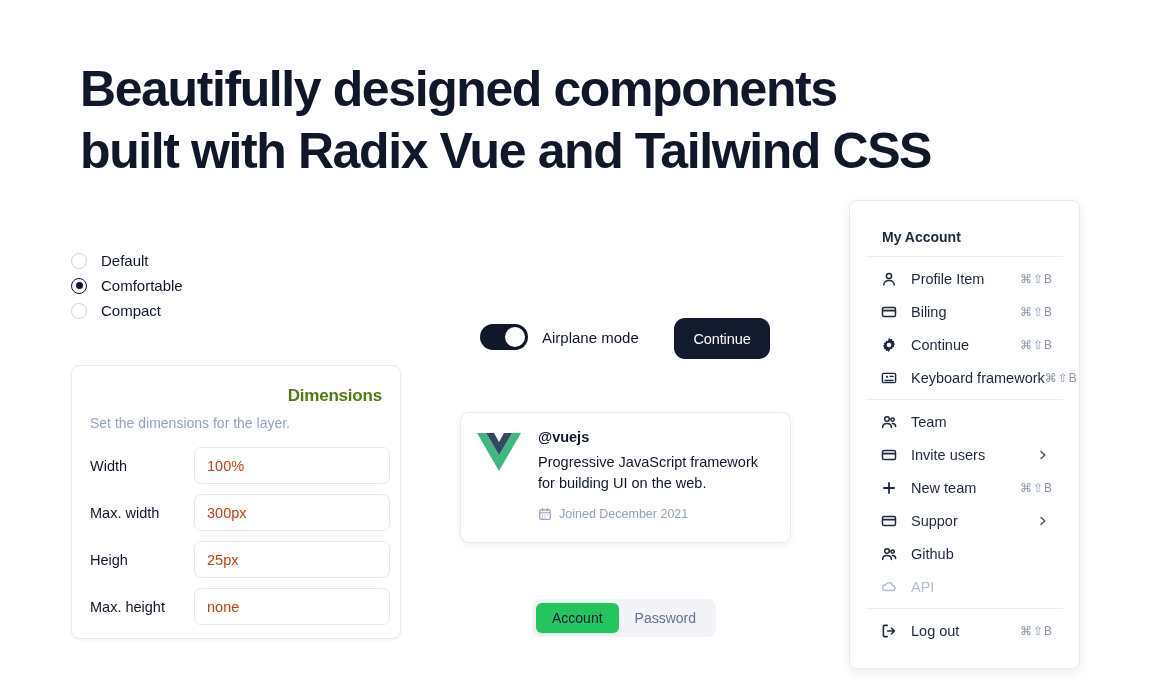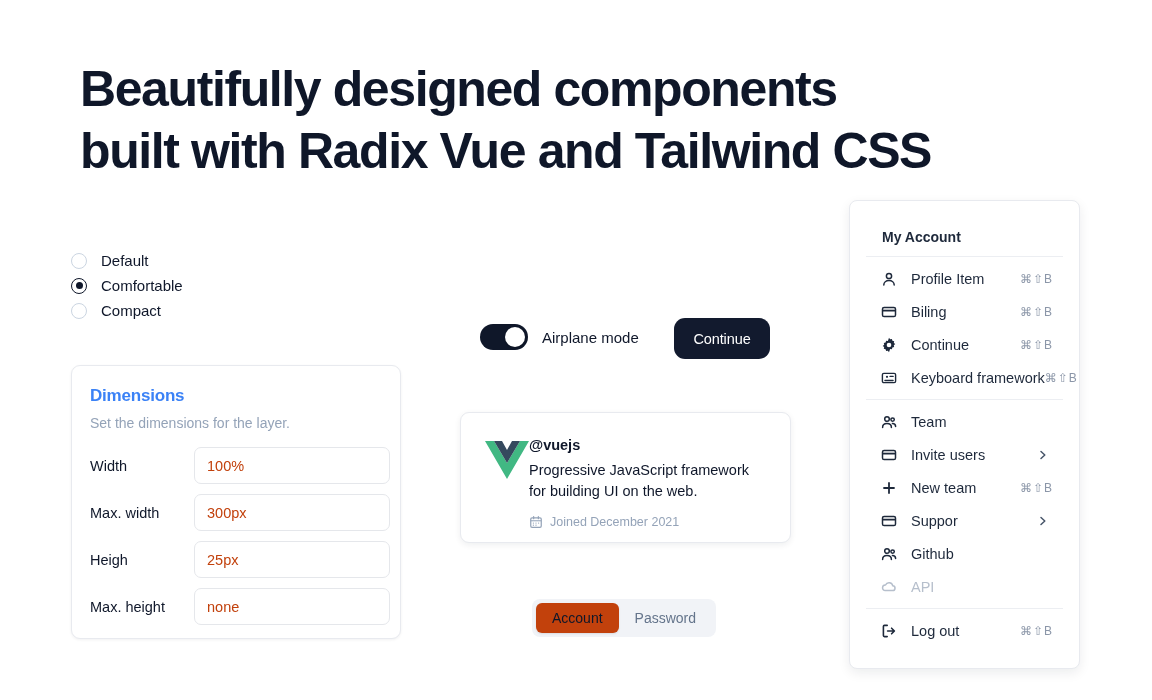--- a/index.html
+++ b/index.html
@@ -58,21 +58,21 @@
   .dim-card {
     position: absolute;
     left: 71px; top: 365px;
     width: 330px; height: 274px;
     background: #fff;
     border: 1px solid #e8eaef;
     border-radius: 9px;
     box-shadow: 0 1px 3px rgba(15,23,42,0.06);
     padding: 20px 18px;
   }
-  .dim-title { font-size: 17px; font-weight: 600; color: #3b82f6; letter-spacing: -0.2px; }
+  .dim-title { font-size: 17px; font-weight: 600; color: #4d7c0f; letter-spacing: -0.2px; text-align: right; }
   .dim-sub { font-size: 14px; color: #94a3b8; margin-top: 9px; }
   .dim-rows { margin-top: 16px; }
   .dim-row { display: flex; align-items: center; height: 37px; margin-bottom: 10px; }
   .dim-row:last-child { margin-bottom: 0; }
   .dim-label { width: 104px; font-size: 14.5px; color: #0f172a; flex: 0 0 auto; }
   .dim-input {
     width: 196px; height: 37px;
     border: 1px solid #e5e7eb;
     border-radius: 7px;
     background: #fff;
@@ -119,22 +119,23 @@
 
   
   .hover-card {
     position: absolute;
     left: 460px; top: 412px;
     width: 331px; height: 131px;
     background: #fff;
     border: 1px solid #e8eaef;
     border-radius: 9px;
     box-shadow: 0 2px 6px rgba(15,23,42,0.07);
-    padding: 24px;
+    padding: 16px;
     display: flex;
+    gap: 17px;
   }
   .vue-logo { width: 44px; height: 40px; flex: 0 0 auto; margin-top: 4px; }
   .hc-body { flex: 1 1 auto; }
   .hc-handle { font-size: 14.5px; font-weight: 700; color: #0f172a; }
   .hc-desc { font-size: 14.5px; color: #0f172a; line-height: 21px; margin-top: 7px; }
   .hc-joined { display: flex; align-items: center; gap: 7px; margin-top: 13px; }
   .hc-joined-text { font-size: 12.5px; color: #94a3b8; }
 
   
   .tabs {
@@ -154,21 +155,21 @@
     font-size: 14px;
     font-weight: 500;
     color: #64748b;
     border-radius: 6px;
     cursor: pointer;
     background: transparent;
     border: none;
     font-family: "Liberation Sans", sans-serif;
   }
   .tab.active {
-    background: #c2410c;
+    background: #22c55e;
     color: #0f172a;
     box-shadow: 0 1px 2px rgba(15,23,42,0.1);
   }
 
   
   .menu {
     position: absolute;
     left: 849px; top: 200px;
     width: 231px;
     background: #fff;

